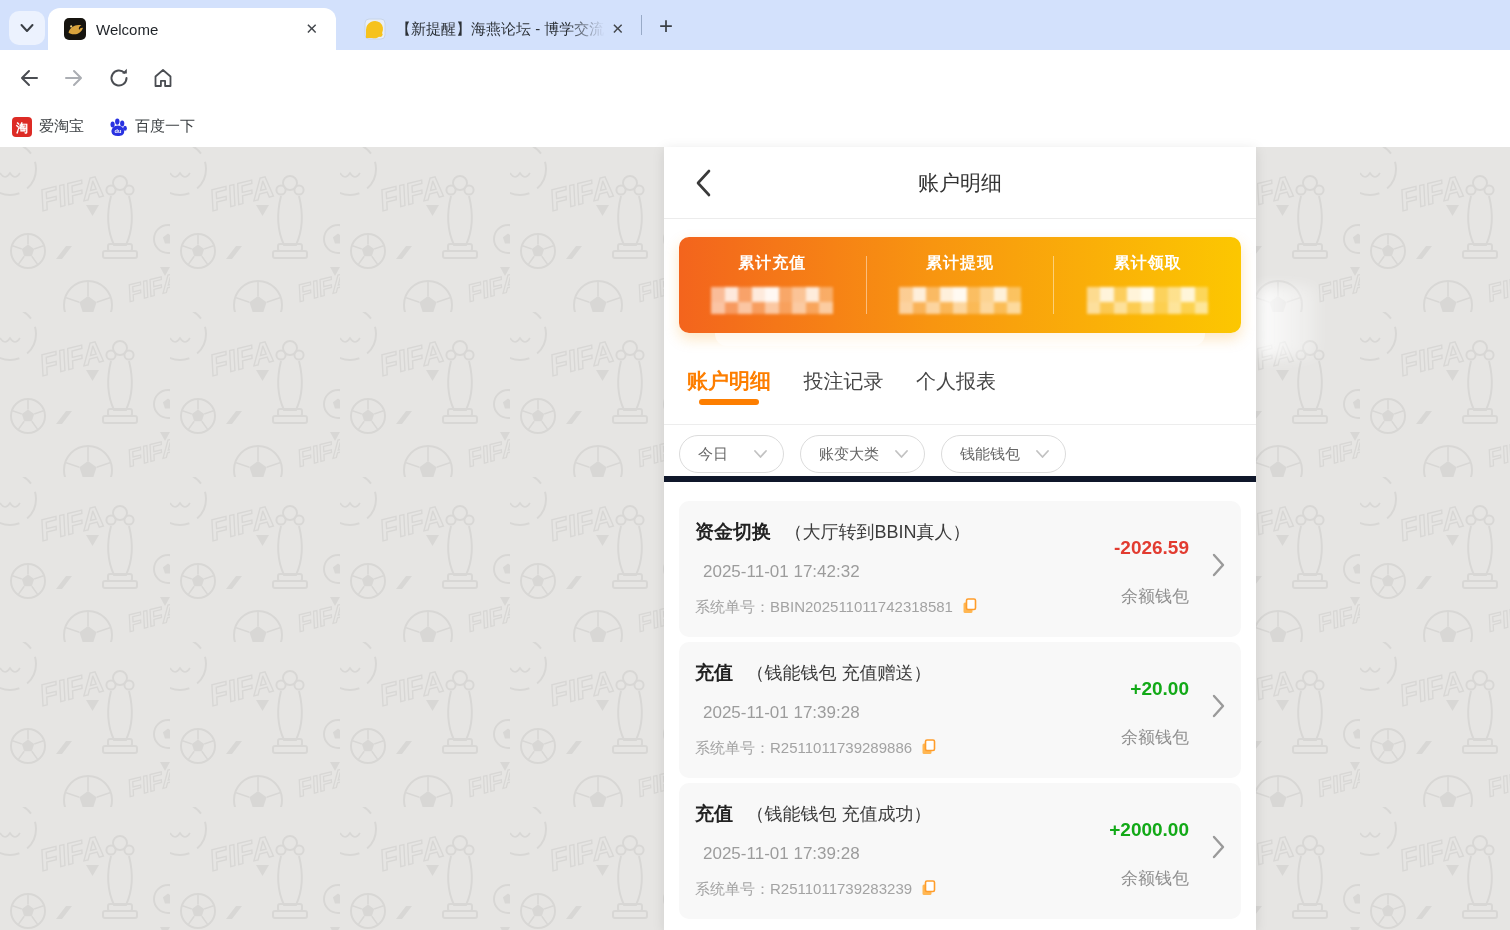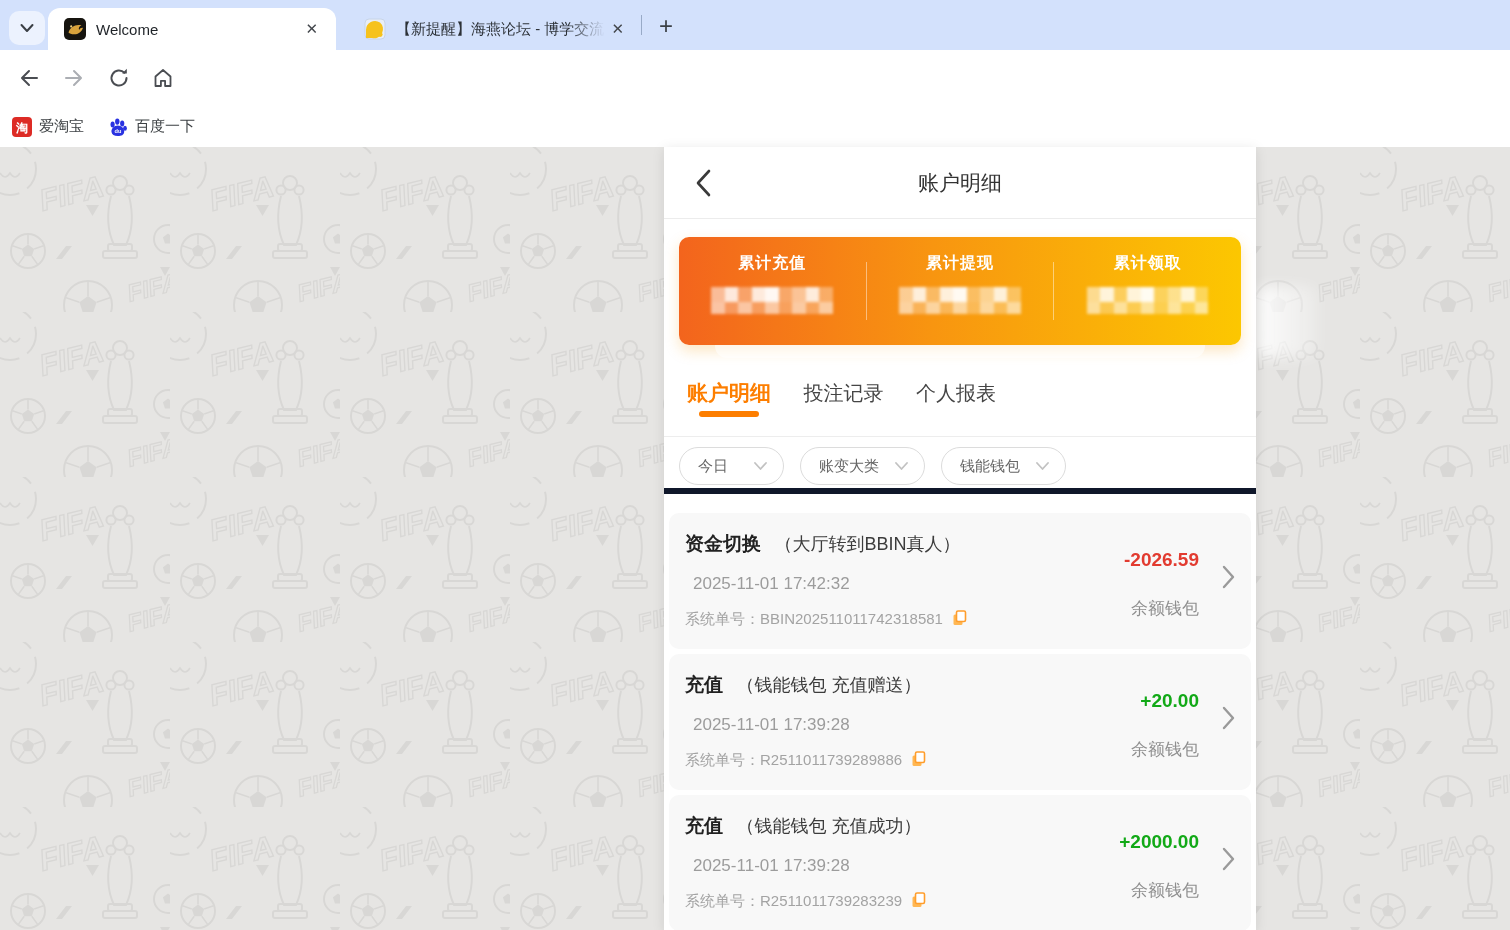--- a/index.html
+++ b/index.html
@@ -45,21 +45,21 @@
     background:linear-gradient(90deg,rgba(255,255,255,.9),rgba(255,255,255,.2)); filter:blur(7px); }
 
   
   .phone { position:absolute; left:664px; top:0; width:592px; height:783px; background:#fff;
     box-shadow:0 2px 12px rgba(0,0,0,.10); }
   .pheader { position:relative; height:72px; border-bottom:1px solid #ececec; }
   .pback { position:absolute; left:30px; top:22px; width:18px; height:28px; cursor:pointer; }
   .ptitle { text-align:center; line-height:72px; font-size:21px; color:#333; font-weight:500; }
 
   .sumwrap { padding:18px 15px 0; }
-  .sumcard { height:108px; border-radius:10px; display:flex; align-items:stretch;
+  .sumcard { height:96px; border-radius:10px; display:flex; align-items:stretch;
     background:linear-gradient(90deg,#f3641d 0%,#f89510 45%,#fcc701 100%);
     box-shadow:0 6px 14px rgba(248,160,20,.25); }
   .sumcol { flex:1; text-align:center; padding-top:16px; }
   .sumlabel { color:#fff; font-size:16px; font-weight:600; letter-spacing:1px; }
   .sumsep { width:1px; background:rgba(255,255,255,.45); height:58px; align-self:center; }
   .mosaic { width:122px; height:27px; margin:13px auto 0; display:flex; flex-wrap:wrap; filter:blur(1.5px); }
   .mosaic i { width:11.09%; height:15px; background:#fff; opacity:.55; }
   .mosaic i:nth-child(2n){ opacity:.85; } .mosaic i:nth-child(3n){ opacity:.35; }
   .mosaic i:nth-child(5n){ opacity:.95; } .mosaic i:nth-child(n+10){ height:12px; opacity:.3; }
   .mosaic i:nth-child(n+10):nth-child(2n){ opacity:.6; }
@@ -72,21 +72,21 @@
   .ptab-indicator { position:absolute; left:50%; transform:translateX(-50%); bottom:8px;
     width:60px; height:6px; border-radius:3px; background:#fd7e00; }
 
   .pfilters { height:57px; border-bottom:6px solid #0f172a; padding:10px 0 0 15px; display:flex; }
   .pill { display:inline-flex; align-items:center; height:38px; border:1px solid #dcdcdc; border-radius:19px;
     padding:0 16px 0 18px; margin-right:16px; cursor:pointer; background:#fff; }
   .pill-label { font-size:15px; color:#666; }
   .pill svg { margin-left:16px; }
   .pill:first-child svg { margin-left:26px; }
 
-  .txlist { padding:19px 5px 0; }
+  .txlist { padding:19px 15px 0; }
   .txcard { position:relative; height:136px; border-radius:10px; background:#f8f8f8;
     margin-bottom:5px; padding:18px 16px 0; }
   .txline1 { white-space:nowrap; }
   .txtype { font-size:19px; font-weight:700; color:#222; }
   .txsub { font-size:18px; color:#3c3c3c; margin-left:9px; }
   .txdate { position:absolute; left:16px; top:61px; font-size:17px; color:#9c9c9c;margin-left:8px; }
   .txorder { position:absolute; left:16px; top:97px; font-size:15px; color:#a3a3a3; display:flex; align-items:flex-start; }
   .copy-ic { margin-left:9px; cursor:pointer; }
   .txamount { position:absolute; right:52px; top:36px; font-size:19px; font-weight:600;text-align:right; }
   .txcard.neg .txamount { color:#e23b30; }

